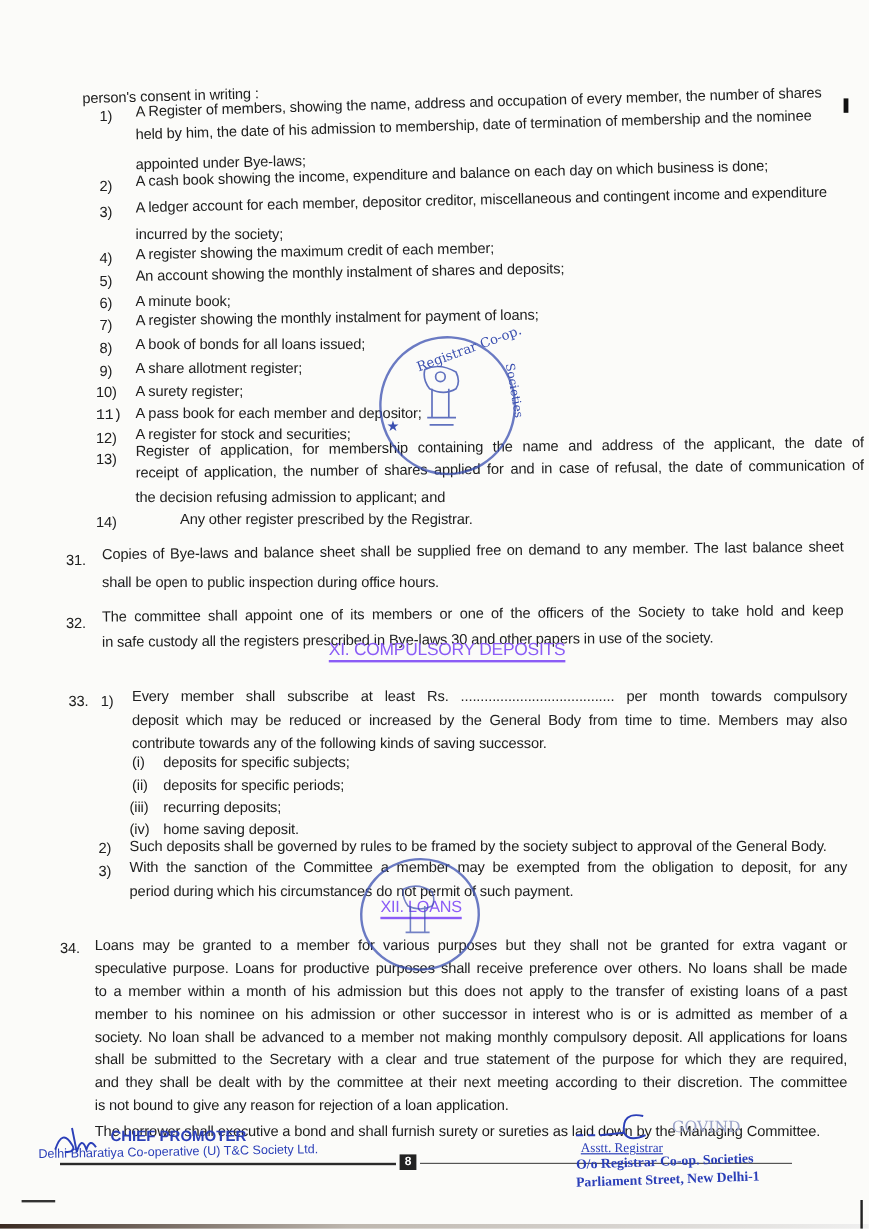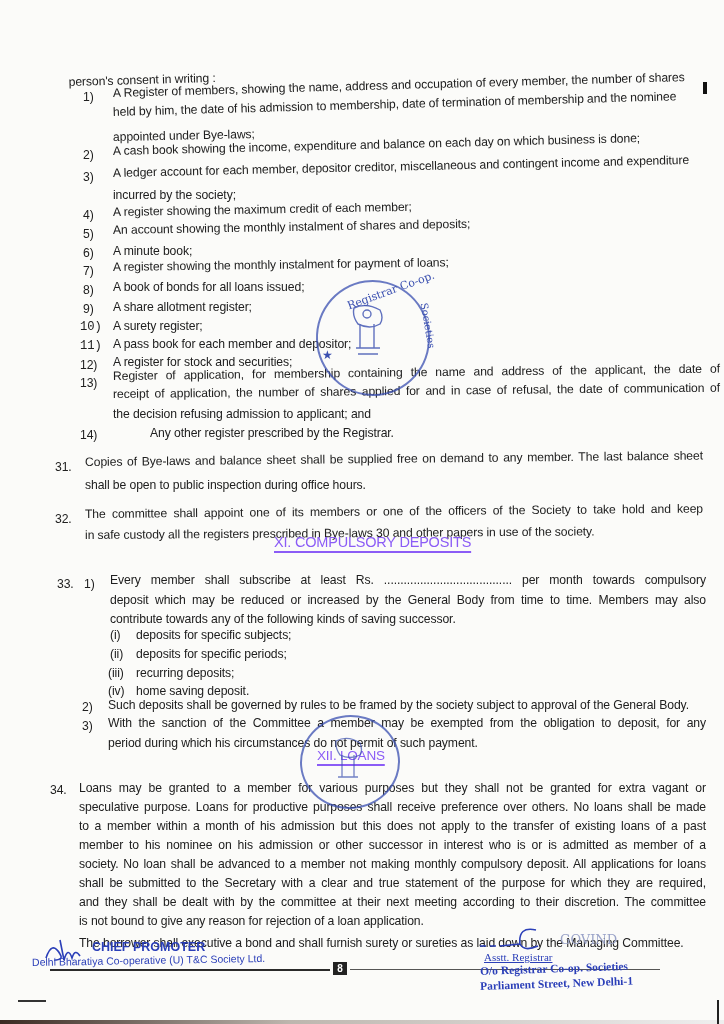--- a/index.html
+++ b/index.html
@@ -67,21 +67,21 @@
     </div>
     <div>
       <span class="abs" style="left:83px;top:281px;">8)</span>
       <span class="abs" style="left:113px;top:278px;">A book of bonds for all loans issued;</span>
     </div>
     <div>
       <span class="abs" style="left:83px;top:300px;">9)</span>
       <span class="abs" style="left:113px;top:298px;">A share allotment register;</span>
     </div>
     <div>
-      <span class="abs" style="left:80px;top:318px;font-family:Liberation Mono, monospace;">10)</span>
+      <span class="abs" style="left:80px;top:318px;">10)</span>
       <span class="abs" style="left:113px;top:317px;">A surety register;</span>
     </div>
     <div>
       <span class="abs" style="left:80px;top:337px;font-family:Liberation Mono, monospace;">11)</span>
       <span class="abs" style="left:113px;top:335px;">A pass book for each member and depositor;</span>
     </div>
     <div>
       <span class="abs" style="left:80px;top:356px;">12)</span>
       <span class="abs" style="left:113px;top:353px;">A register for stock and securities;</span>
     </div>

